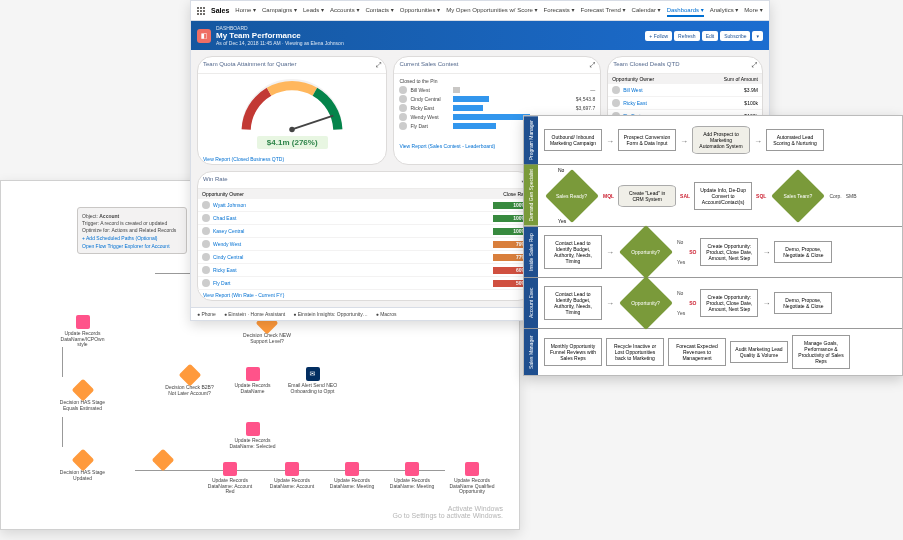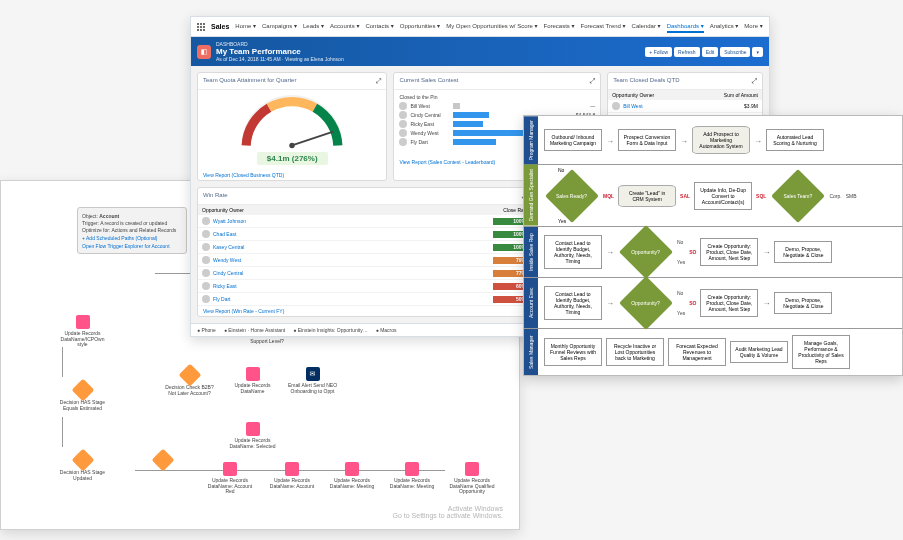--- a/index.html
+++ b/index.html
@@ -9,21 +9,21 @@
   width: 903px;
   height: 540px;
   position: relative;
   overflow: hidden;
   font-size: 7px;
 }
 
 
 .sf-window {
   position: absolute;
-  top: 16px;
+  top: 0;
   left: 190px;
   width: 580px;
   background: #fff;
   border: 1px solid #d8dde6;
   box-shadow: 0 4px 12px rgba(0,0,0,0.15);
   z-index: 2;
 }
 .sf-appbar {
   display: flex;
   align-items: center;
@@ -61,21 +61,21 @@
   display:flex;align-items:center;justify-content:center;
 }
 .sf-header-title { font-size: 8px; font-weight: 600; }
 .sf-header-sub { font-size: 5px; opacity: 0.85; }
 .sf-header-btns { display: flex; gap: 2px; }
 .sf-header-btns button {
   background: #fff; color:#1b5297; border: none;
   font-size: 5px; padding: 2px 4px; border-radius: 2px; cursor: pointer;
 }
 .sf-body { background: #f3f2f2; padding: 6px; display: grid; grid-template-columns: 1.1fr 1.2fr 0.9fr; gap: 6px; }
-.sf-card { background: #fff; border: 1px solid #dddbda; border-radius: 3px; position: relative; }
+.sf-card { background: #fff; border: 1px solid #dddbda; border-radius: 15px; position: relative; }
 .sf-card-h { padding: 4px 5px; font-size: 6px; color: #54698d; border-bottom: 1px solid #ecebea; display:flex;justify-content:space-between;}
 .sf-card-h .x { color:#444;font-size:7px;cursor:pointer;}
 .sf-card-c { padding: 4px 5px; }
 .sf-link { color: #0070d2; font-size: 5px; padding: 2px 5px; display:block;}
 
 
 .gauge-wrap { display:flex;flex-direction:column;align-items:center;padding:5px 2px;}
 .gauge {
   width: 110px; height: 55px; position: relative; overflow: hidden;
 }

